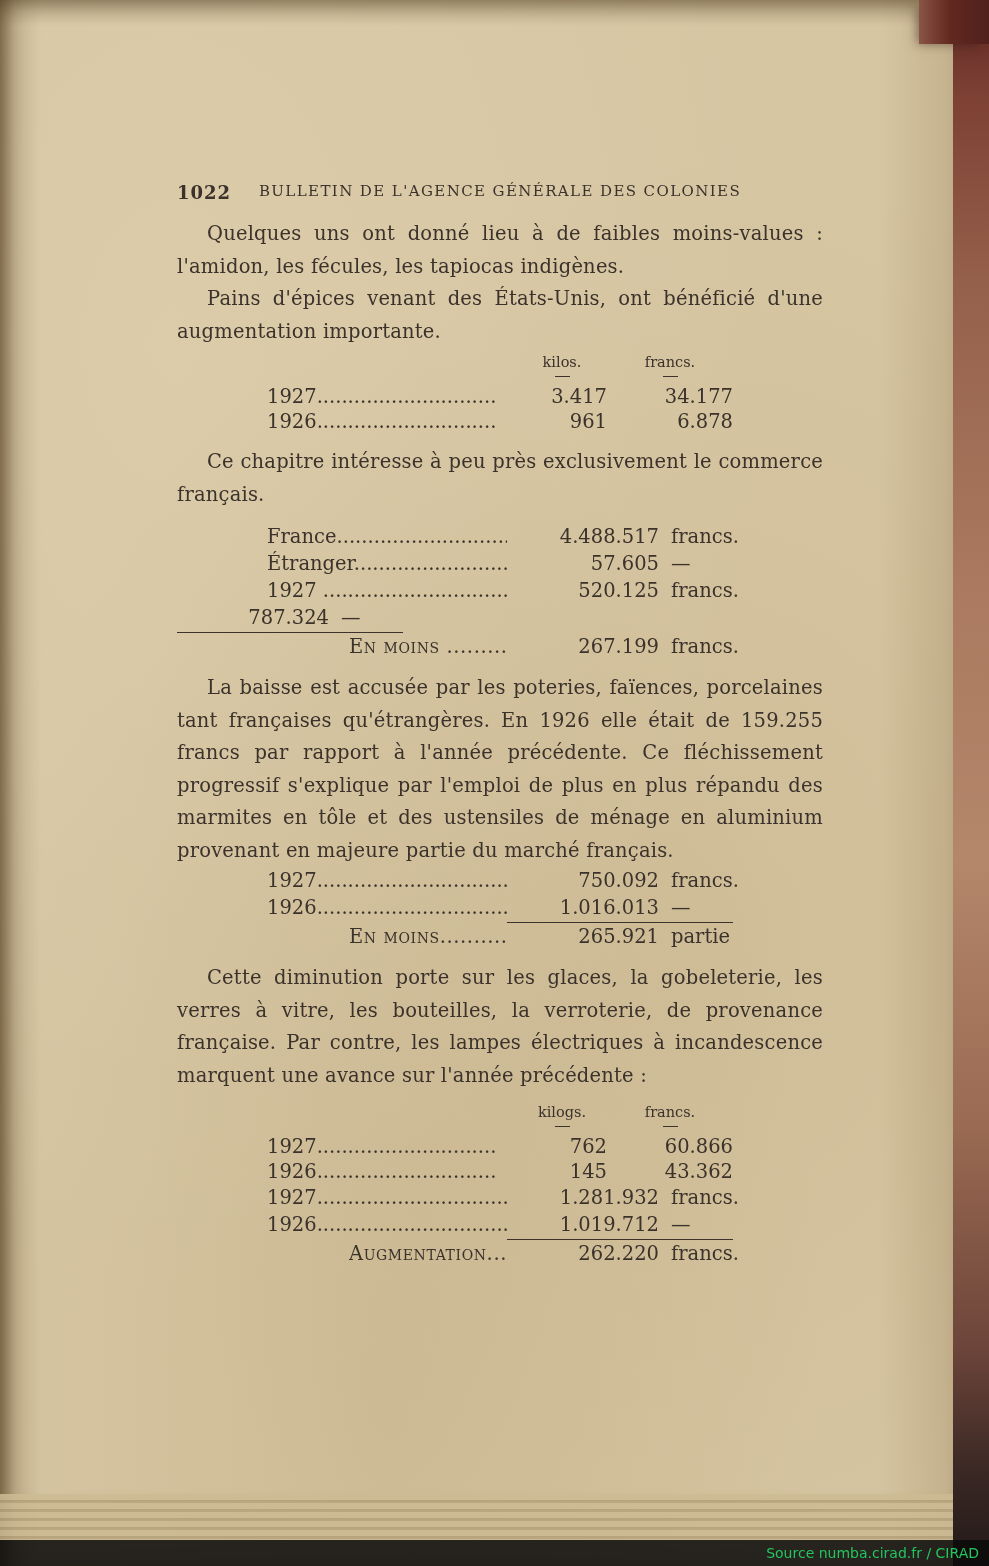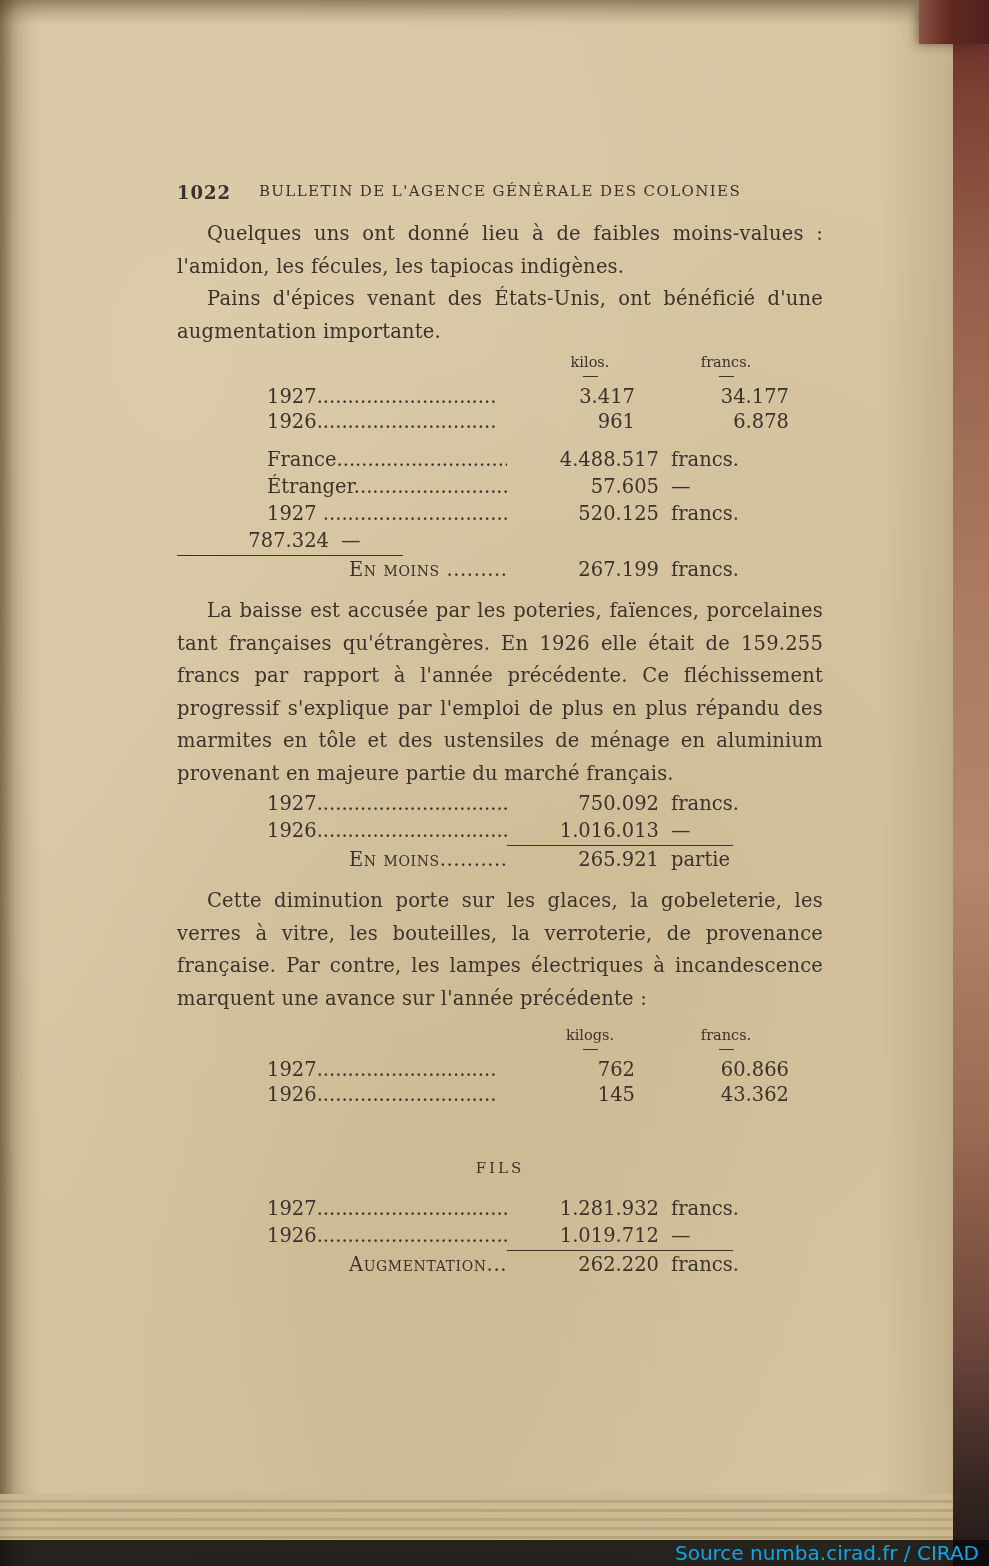--- a/index.html
+++ b/index.html
@@ -34,23 +34,23 @@
   }
   .page-stack {
     position:absolute; left:0; bottom:26px; width:956px; height:46px;
     background:repeating-linear-gradient(180deg,
       #cdbb94 0px, #cdbb94 6px, #b3a079 6px, #b9a67f 9px);
     opacity:0.85;
   }
   .footer-bar {
     position:absolute; left:0; bottom:0; width:989px; height:26px;
     background:rgba(10,10,10,0.85);
-    color:#0ea5e9;
+    color:#22c55e;
     font-family:"DejaVu Sans","Liberation Sans",sans-serif;
-    font-size:20px; line-height:26px; text-align:right;
+    font-size:14px; line-height:26px; text-align:right;
     padding-right:10px; z-index:5;
   }
   .content {
     position:absolute; left:177px; top:0; width:646px;
     padding-top:146px; color:#3a322b;
     font-size:19.5px;
     margin-top:36px;
   }
   .page-head { position:relative; height:22px; margin-bottom:14px; }
   .page-num {
@@ -64,21 +64,21 @@
   .para {
     text-align:justify; text-indent:30px;
     line-height:32.5px; letter-spacing:0.2px;
   }
   .section-title {
     text-align:center; font-size:15px; letter-spacing:3px;
     white-space:nowrap;
   }
   
   .num-table { }
-  .num-row { display:flex; line-height:25px; white-space:nowrap;gap:28px; }
+  .num-row { display:flex; line-height:25px; white-space:nowrap; }
   .num-label { margin-left:90px; width:250px; overflow:hidden; }
   .num-v1 { width:90px;  text-align:right; }
   .num-v2 { width:126px; text-align:right; }
   .num-head { font-size:14.5px; line-height:17px; margin-bottom:7px; }
   .num-head .num-v1, .num-head .num-v2 {
     display:flex; flex-direction:column; align-items:center; text-align:center;
   }
   .dash { width:15px; border-top:1.6px solid #3b332c; margin-top:5px; }
   
   .stmt-row { display:flex; line-height:27px; white-space:nowrap; }
@@ -127,20 +127,21 @@
         <span class="num-v1">3.417</span>
         <span class="num-v2">34.177</span>
       </div>
       <div class="num-row">
         <span class="num-label">1926.............................</span>
         <span class="num-v1">961</span>
         <span class="num-v2">6.878</span>
       </div>
     </div>
 
+    <p class="para mt-sm">Ce chapitre intéresse à peu près exclusivement le commerce français.</p>
 
     <div class="mt-sm">
       <div class="stmt-row">
         <span class="stmt-label">France.............................</span>
         <span class="stmt-vals">
           <span class="stmt-amount">4.488.517</span>
           <span class="stmt-unit">francs.</span>
         </span>
       </div>
       <div class="stmt-row">
@@ -222,21 +223,20 @@
         <span class="num-v1">762</span>
         <span class="num-v2">60.866</span>
       </div>
       <div class="num-row">
         <span class="num-label">1926.............................</span>
         <span class="num-v1">145</span>
         <span class="num-v2">43.362</span>
       </div>
     </div>
 
-    <div class="section-title mt-xl mb-head">FILS</div>
 
     <div>
       <div class="stmt-row">
         <span class="stmt-label">1927...............................</span>
         <span class="stmt-vals">
           <span class="stmt-amount">1.281.932</span>
           <span class="stmt-unit">francs.</span>
         </span>
       </div>
       <div class="stmt-row">

